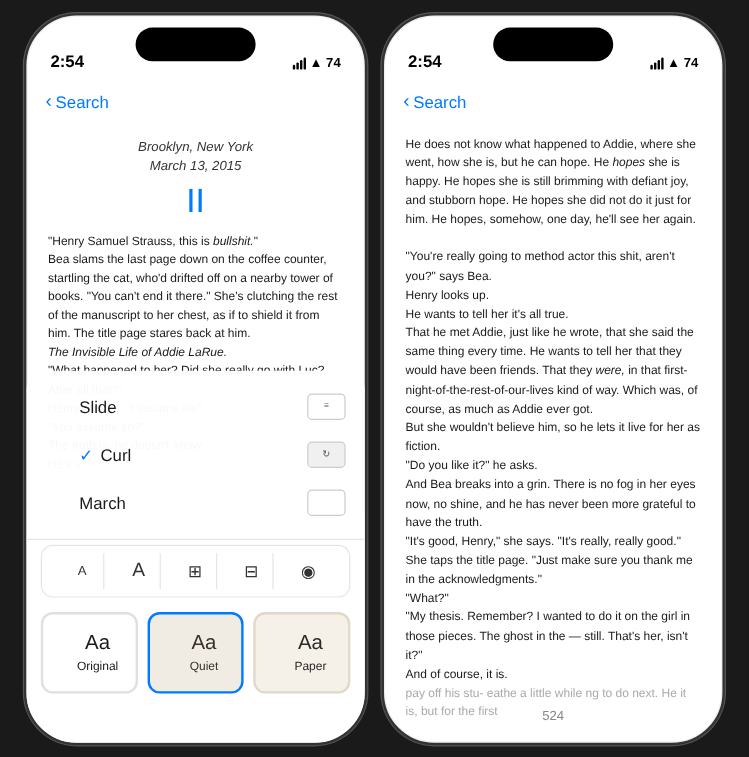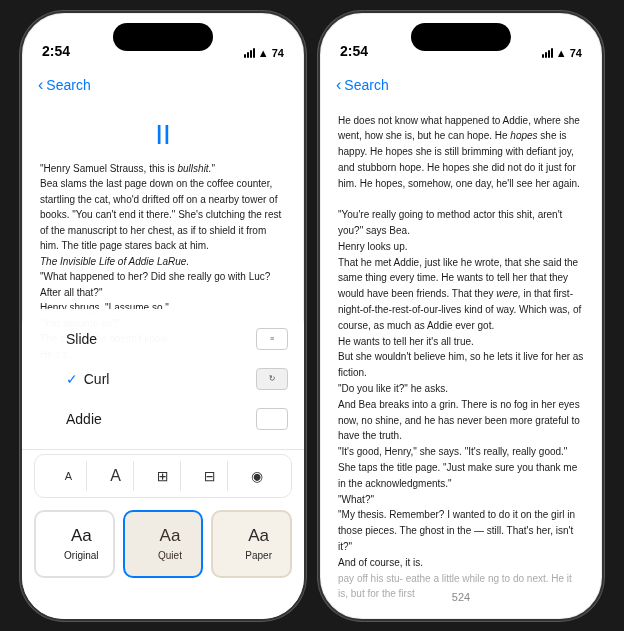--- a/index.html
+++ b/index.html
@@ -268,20 +268,24 @@
     </div>
     <div class="nav-bar">
       <div class="nav-back">
         <span style="font-size:16px;">‹</span>
         <span>Search</span>
       </div>
     </div>
 
     <div class="left-content">
       <div class="book-header">
+        <div class="location">
+          <span>Brooklyn, New York</span><br>
+          <span>March 13, 2015</span>
+        </div>
         <div class="chapter">II</div>
       </div>
       <div class="book-text">
         <p>"Henry Samuel Strauss, this is <em>bullshit.</em>"</p>
         <p>Bea slams the last page down on the coffee counter, startling the cat, who'd drifted off on a nearby tower of books. "You can't end it there." She's clutching the rest of the manuscript to her chest, as if to shield it from him. The title page stares back at him.</p>
         <p style="font-style:italic;">The Invisible Life of Addie LaRue.</p>
         <p>"What happened to her? Did she really go with Luc? After all that?"</p>
         <p>Henry shrugs. "I assume so."</p>
         <p>"You assume so?"</p>
         <p>The truth is, he doesn't know.</p>
@@ -297,21 +301,21 @@
           <div class="slide-row-icon scroll-icon">≡</div>
         </div>
         <div class="slide-row">
           <div style="display:flex;align-items:center;gap:6px;">
             <span class="checkmark">✓</span>
             <span>Curl</span>
           </div>
           <div class="slide-row-icon" style="font-size:8px;background:#f0f0f0;">↻</div>
         </div>
         <div class="slide-row">
-          <span>Addie</span>
+          <span>March</span>
           <div class="slide-row-icon"></div>
         </div>
       </div>
 
 
       <div class="font-controls">
         <div class="font-btn" style="font-size:11px;border-right:0.5px solid #e5e5e5;">
           <span>A</span>
         </div>
         <div class="font-btn" style="font-size:16px;border-right:0.5px solid #e5e5e5;">
@@ -366,22 +370,22 @@
         <span style="font-size:16px;">‹</span>
         <span>Search</span>
       </div>
     </div>
 
     <div class="right-content">
       <div class="right-text">
         <p>He does not know what happened to Addie, where she went, how she is, but he can hope. He <em>hopes</em> she is happy. He hopes she is still brimming with defiant joy, and stubborn hope. He hopes she did not do it just for him. He hopes, somehow, one day, he'll see her again.</p><br>
         <p>"You're really going to method actor this shit, aren't you?" says Bea.</p>
         <p>Henry looks up.</p>
+        <p>He wants to tell her it's all true.</p>
         <p>That he met Addie, just like he wrote, that she said the same thing every time. He wants to tell her that they would have been friends. That they <em>were,</em> in that first-night-of-the-rest-of-our-lives kind of way. Which was, of course, as much as Addie ever got.</p>
-        <p>He wants to tell her it's all true.</p>
         <p>But she wouldn't believe him, so he lets it live for her as fiction.</p>
         <p>"Do you like it?" he asks.</p>
         <p>And Bea breaks into a grin. There is no fog in her eyes now, no shine, and he has never been more grateful to have the truth.</p>
         <p>"It's good, Henry," she says. "It's really, really good." She taps the title page. "Just make sure you thank me in the acknowledgments."</p>
         <p>"What?"</p>
         <p>"My thesis. Remember? I wanted to do it on the girl in those pieces. The ghost in the — still. That's her, isn't it?"</p>
         <p>And of course, it is.</p>
         <p style="color:#aaa;">pay off his stu- eathe a little while ng to do next. He it is, but for the first</p>
         
       </div>

